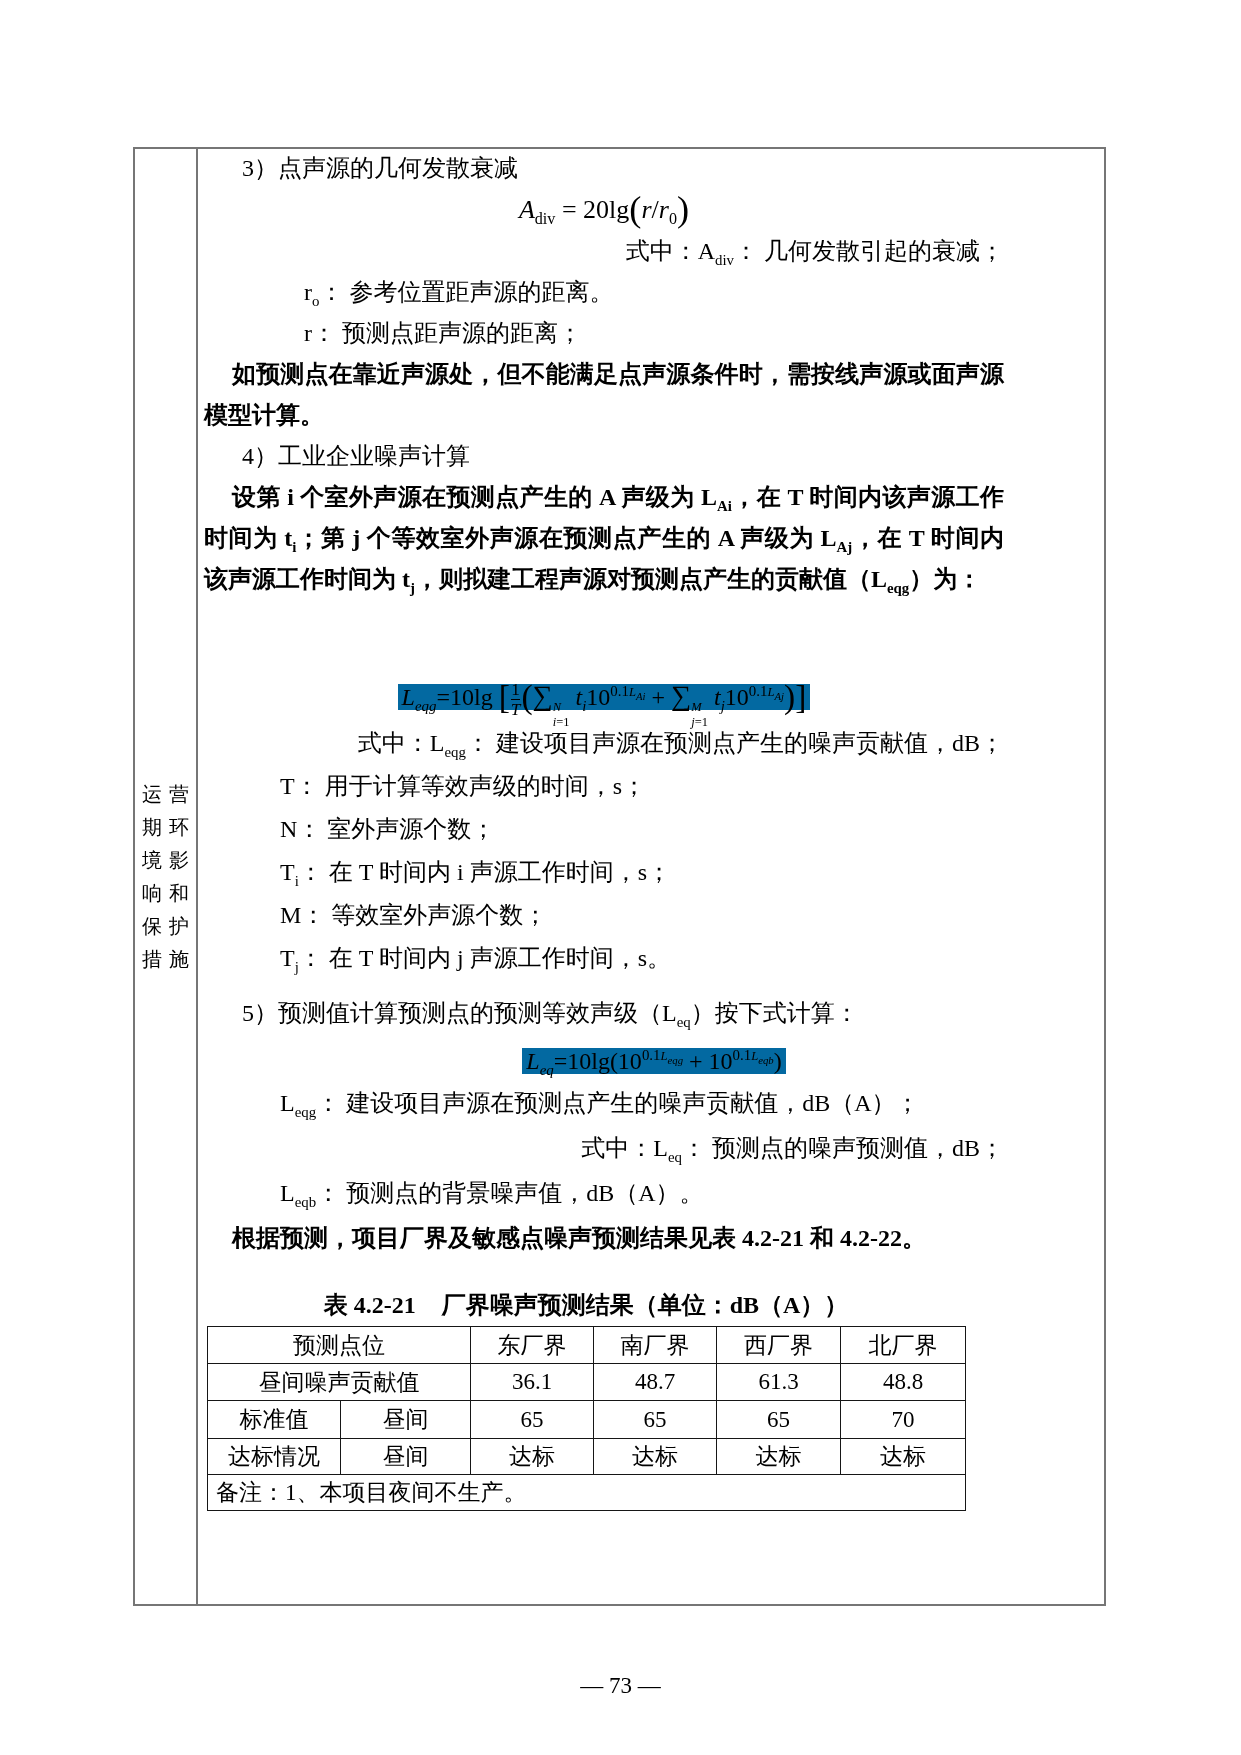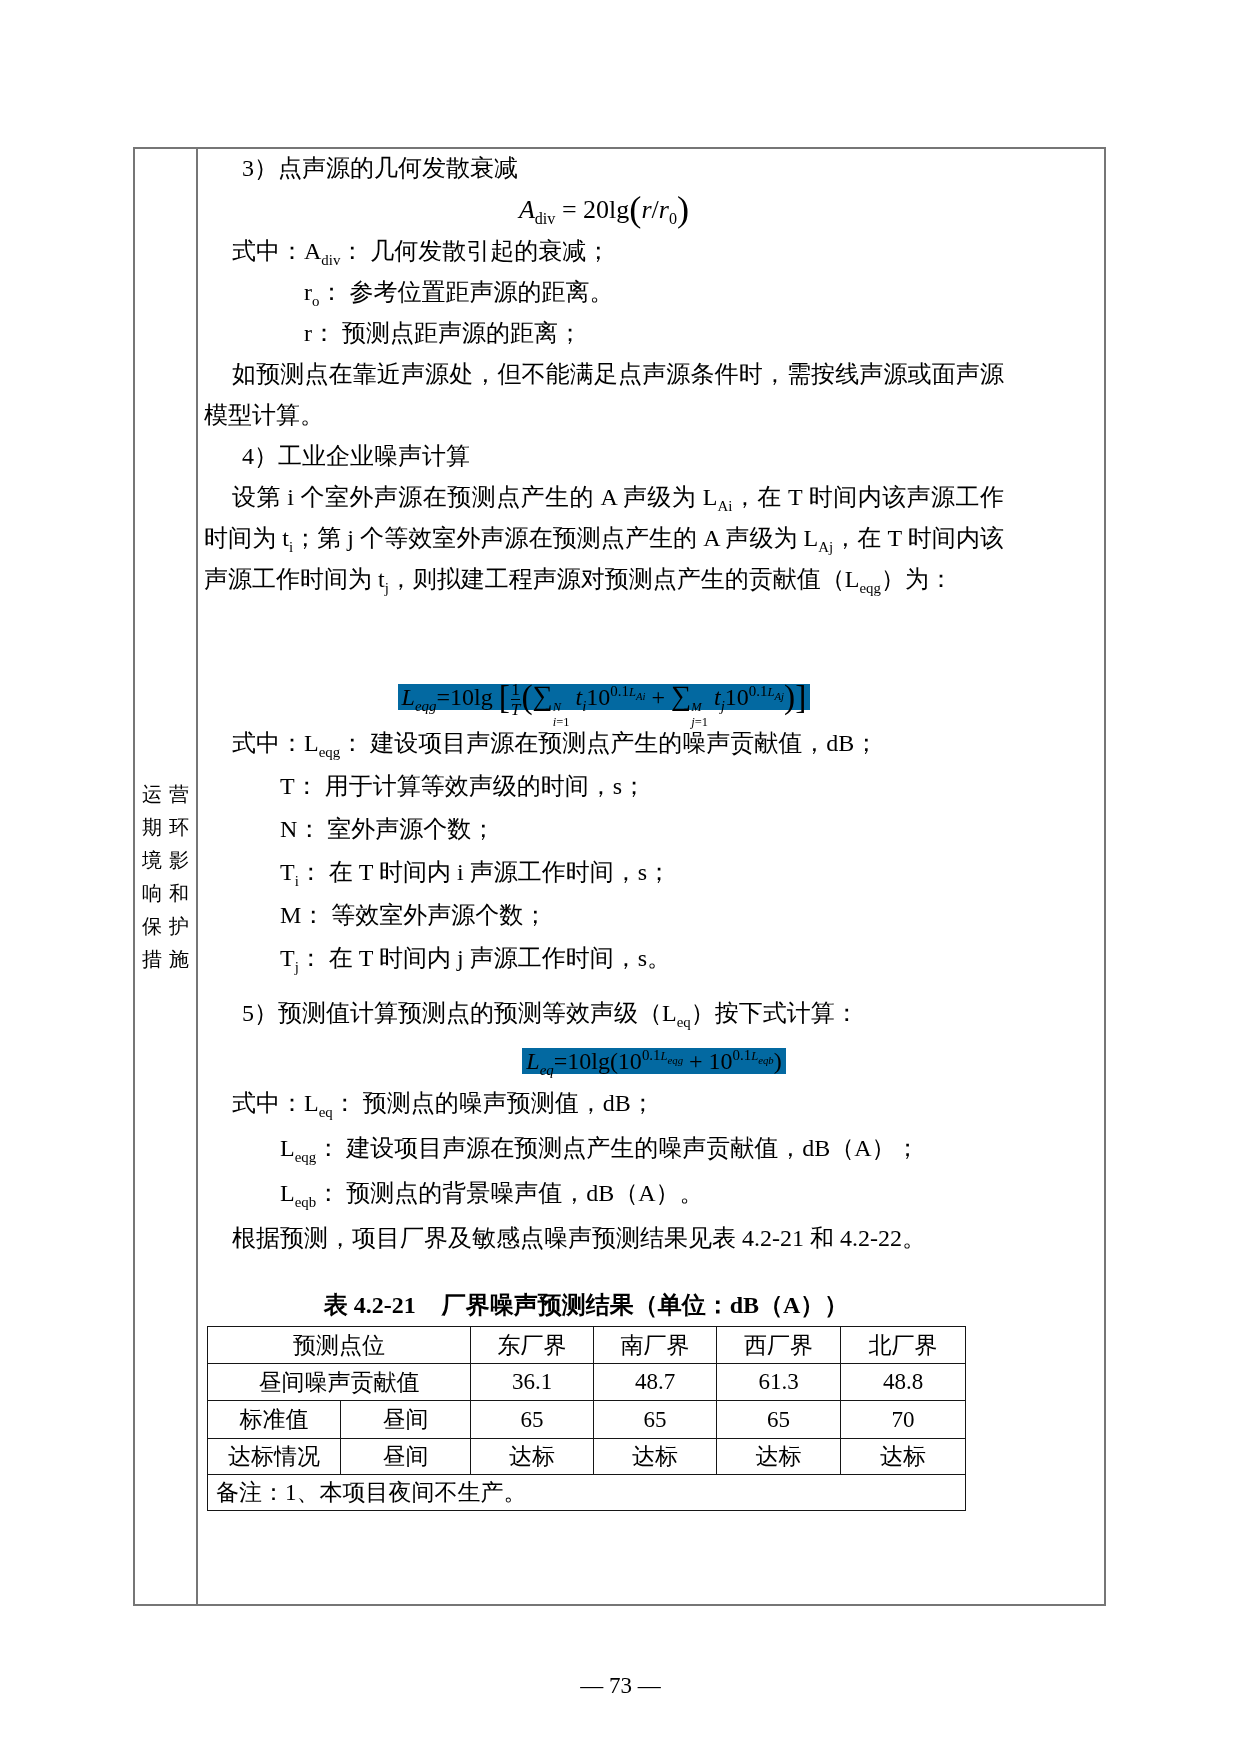--- a/index.html
+++ b/index.html
@@ -24,24 +24,24 @@
   .side-label { font-size:20px; line-height:33px; text-align:center; }
   .side-label span { display:block; letter-spacing:7px; padding-left:7px; }
   .main-col {
     flex:1; padding:0 100px 0 6px; overflow:hidden;
   }
   .lh41 { font-size:24px; line-height:41px; }
   .lh43 { font-size:24px; line-height:43px; }
   .lh45 { font-size:24px; line-height:45px; }
   .h3   { font-size:24px; line-height:38px; }
   .indent-head { margin-left:38px; }
-  .indent-shizhong { margin-left:28px; }
+  .indent-shizhong { margin-left:28px;text-align:right; }
   .indent-item-r { margin-left:100px; }
   .indent-item2 { margin-left:76px; }
-  .para { text-indent:28px; text-align:justify; }
+  .para { text-indent:28px; text-align:justify;font-weight:bold; }
   sub, sup { font-size:62%; line-height:0; }
   sup sub, sup i { font-size:85%; }
   .formula { text-align:center; }
   .formula-adiv { font-size:26px; line-height:44px; height:44px; }
   .formula-leqg { font-size:24px; line-height:52px; height:52px; margin-top:70px; }
   .formula-leq  { font-size:24px; line-height:40px; height:40px; margin-top:6px; position:relative; left:50px; }
   .formula-leqg .inner, .formula-leq .inner { background:#0369a1; padding:0 4px; }
   .big { font-size:140%; vertical-align:-0.08em; font-weight:400; }
   .frac { display:inline-flex; flex-direction:column; vertical-align:middle; font-size:72%; line-height:1.12; text-align:center; margin:0 1px; }
   .frac span:last-child { border-top:1.5px solid #000; }
@@ -119,22 +119,22 @@
     <div class="lh43 indent-item2">T： 用于计算等效声级的时间，s；</div>
     <div class="lh43 indent-item2">N： 室外声源个数；</div>
     <div class="lh43 indent-item2">T<sub>i</sub>： 在 T 时间内 i 声源工作时间，s；</div>
     <div class="lh43 indent-item2">M： 等效室外声源个数；</div>
     <div class="lh43 indent-item2">T<sub>j</sub>： 在 T 时间内 j 声源工作时间，s。</div>
 
     <div class="lh43 indent-head h5">5）预测值计算预测点的预测等效声级（L<sub>eq</sub>）按下式计算：</div>
 
     <div class="formula formula-leq"><span class="inner"><i>L</i><sub><i>eq</i></sub>=10lg(10<sup>0.1<i>L</i><sub><i>eqg</i></sub></sup> + 10<sup>0.1<i>L</i><sub><i>eqb</i></sub></sup>)</span></div>
 
+    <div class="lh45 indent-item2">L<sub>eqg</sub>： 建设项目声源在预测点产生的噪声贡献值，dB（A）；</div>
     <div class="lh45 indent-shizhong">式中：L<sub>eq</sub>： 预测点的噪声预测值，dB；</div>
-    <div class="lh45 indent-item2">L<sub>eqg</sub>： 建设项目声源在预测点产生的噪声贡献值，dB（A）；</div>
     <div class="lh45 indent-item2">L<sub>eqb</sub>： 预测点的背景噪声值，dB（A）。</div>
 
     <div class="lh45 para">根据预测，项目厂界及敏感点噪声预测结果见表 4.2-21 和 4.2-22。</div>
 
     <div class="tbl-wrap">
       <div class="tbl-caption">
         <span class="cap-num">表 4.2-21</span><span>厂界噪声预测结果（单位：dB（A））</span>
       </div>
 
       <table class="noise">

